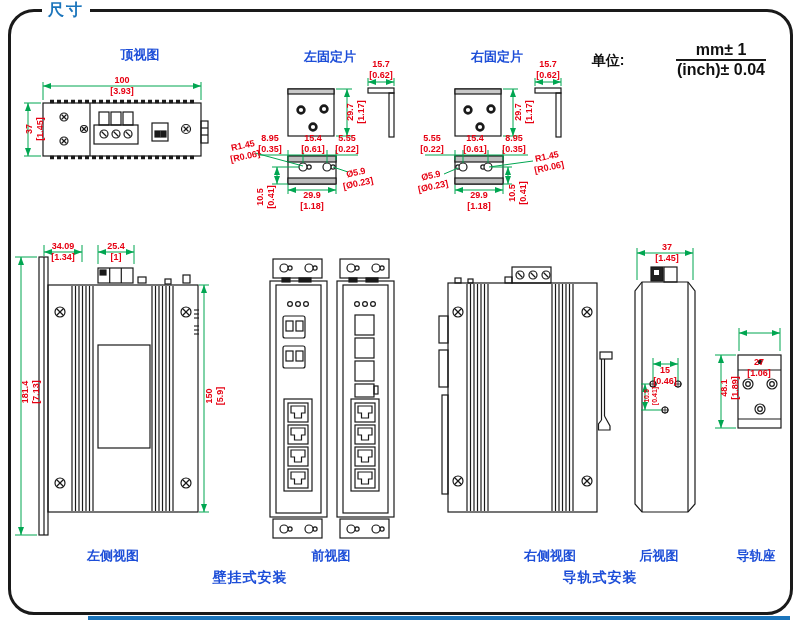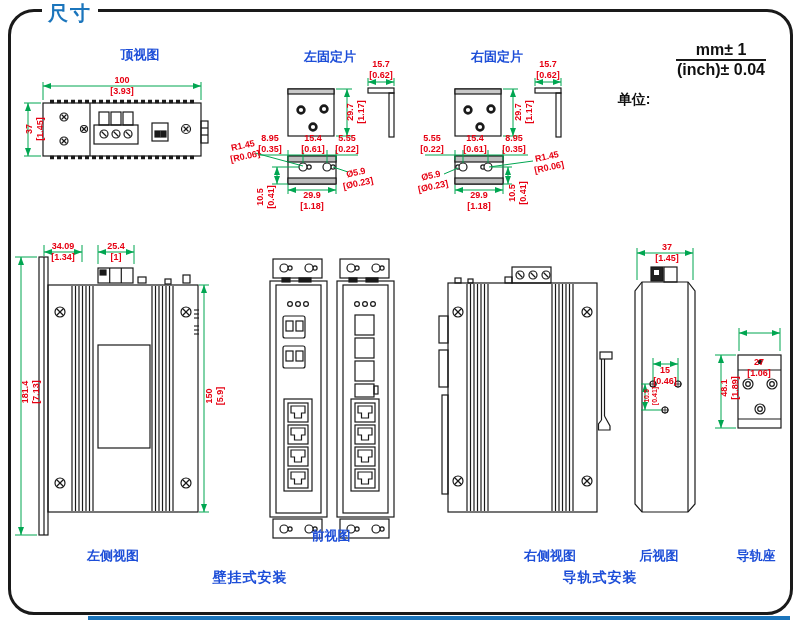--- a/index.html
+++ b/index.html
@@ -2,21 +2,21 @@
 <html><head>
 <meta charset="utf-8">
 <style>
   html,body{margin:0;padding:0;background:#fff;}
   body{width:800px;height:624px;position:relative;overflow:hidden;
        font-family:"Liberation Sans","DejaVu Sans",sans-serif;}
   .stage{position:absolute;left:0;top:0;width:800px;height:624px;}
   .frame{position:absolute;left:8px;top:9px;width:779px;height:600px;
          border:3px solid #1a1a1a;border-radius:26px;}
   .page-title{position:absolute;left:42px;top:0px;background:#fff;padding:0 6px;
-         color:#1b75bc;font-size:20px;font-weight:bold;letter-spacing:2px;white-space:nowrap;}
+         color:#1b75bc;font-size:16px;font-weight:bold;letter-spacing:2px;white-space:nowrap;}
   .accent-bottom{position:absolute;left:88px;top:616px;width:702px;height:4px;background:#1b75bc;}
   svg.art{position:absolute;left:0;top:0;}
   .cn{position:absolute;color:#1d4ed8;font-weight:bold;font-size:13px;white-space:nowrap;
       transform:translate(-50%,-50%);}
   .cn.big{font-size:14px;letter-spacing:1px;}
   .unit-txt{position:absolute;color:#111;font-weight:bold;font-size:16px;white-space:nowrap;
       transform:translate(-50%,-50%);}
   .unit-bar{position:absolute;left:676px;top:59px;width:90px;height:2px;background:#1a1a1a;}
   .dim{position:absolute;color:#e60012;font-weight:bold;font-size:9px;line-height:1.18;
        text-align:center;white-space:nowrap;transform:translate(-50%,-50%);}
@@ -389,30 +389,30 @@
         <line x1="739" y1="351" x2="739" y2="328"></line>
           <line x1="780" y1="351" x2="780" y2="328"></line>
         <line x1="739" y1="333" x2="780" y2="333" marker-start="url(#ar)" marker-end="url(#ar)"></line>
         <line x1="736" y1="355" x2="715" y2="355"></line>
           <line x1="736" y1="428" x2="715" y2="428"></line>
         <line x1="721" y1="355" x2="721" y2="428" marker-start="url(#ar)" marker-end="url(#ar)"></line>
       </g>
     </g>
   </svg>
 
-  <div class="unit-txt" style="left:634px;top:61px;font-size:14px;margin-top:39px;">单位:</div>
+  <div class="unit-txt" style="left:608px;top:61px;font-size:14px;">单位:</div>
   <div class="unit-txt" style="left:721px;top:50px;">mm± 1</div>
   <div class="unit-bar"></div>
   <div class="unit-txt" style="left:721px;top:70px;">(inch)± 0.04</div>
 
   <div class="cn" style="left:140px;top:55px;">顶视图</div>
   <div class="cn" style="left:330px;top:57px;">左固定片</div>
   <div class="cn" style="left:497px;top:57px;">右固定片</div>
   <div class="cn" style="left:113px;top:556px;">左侧视图</div>
-  <div class="cn" style="left:331px;top:536px;">前视图</div>
+  <div class="cn" style="left:331px;top:556px;">前视图</div>
   <div class="cn" style="left:526px;top:556px;margin-left:24px;">右侧视图</div>
   <div class="cn" style="left:659px;top:556px;">后视图</div>
   <div class="cn" style="left:756px;top:556px;">导轨座</div>
   <div class="cn big" style="left:250px;top:578px;">壁挂式安装</div>
   <div class="cn big" style="left:600px;top:578px;">导轨式安装</div>
 
   <div class="dim" style="left:122px;top:86px;">
     <span>100</span>
       <span>[3.93]</span>
     </div>

